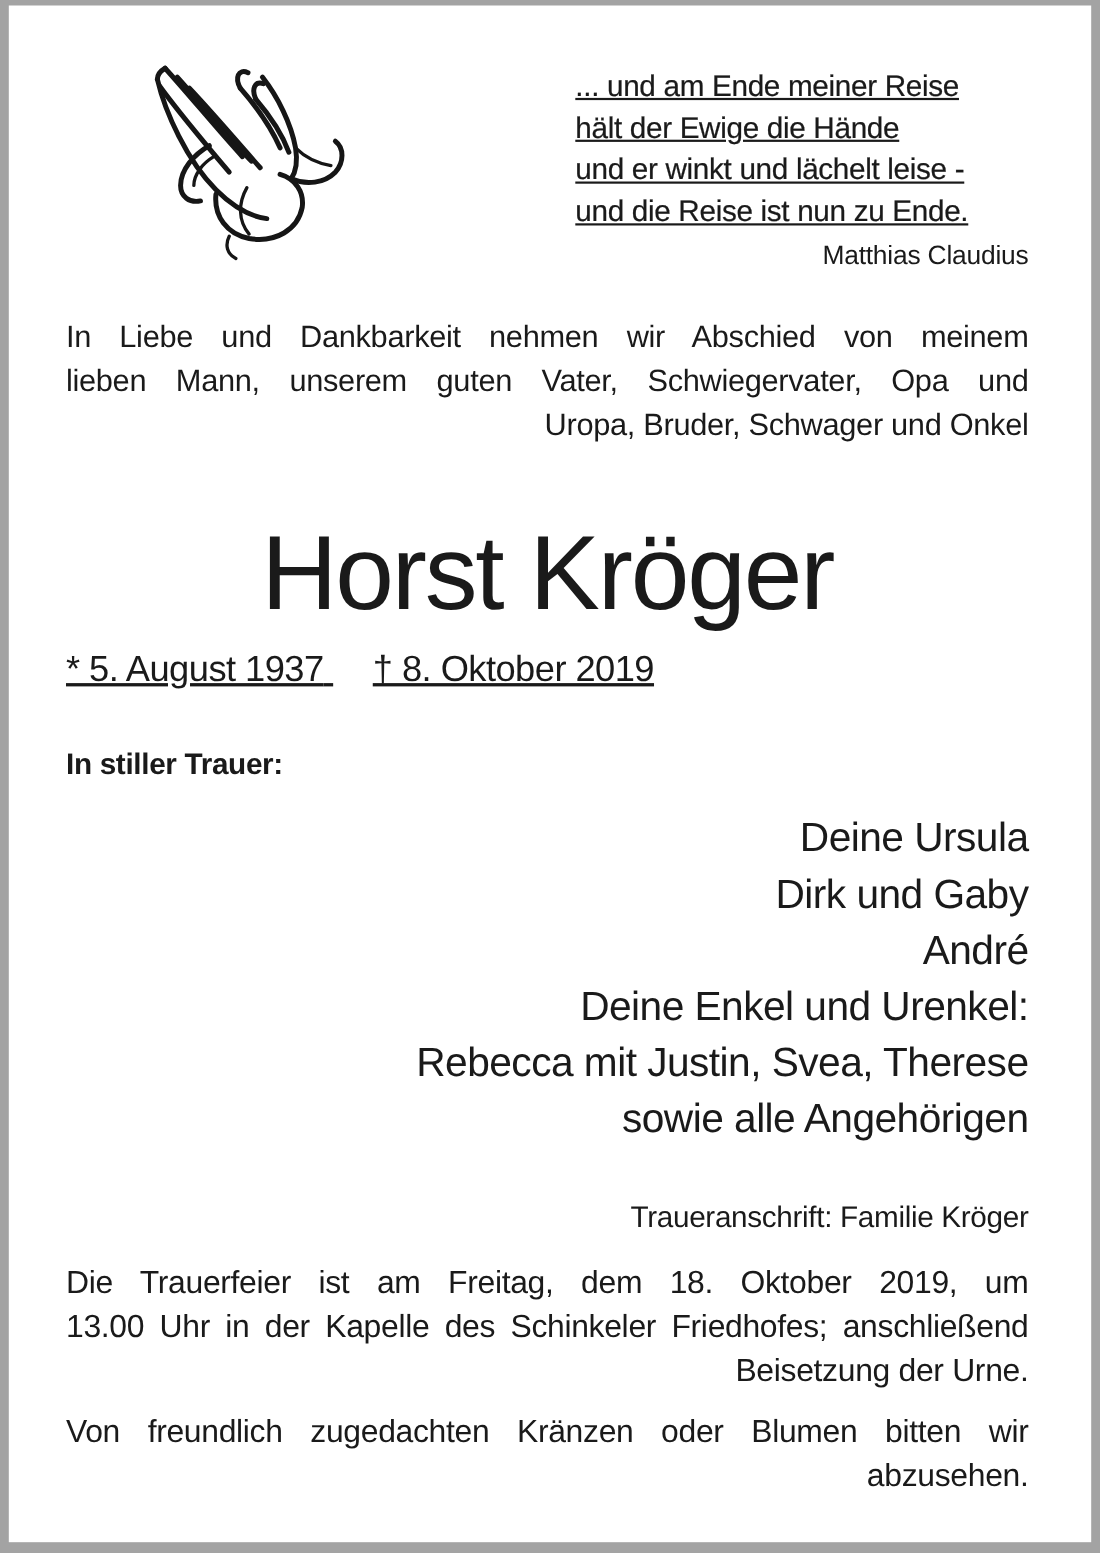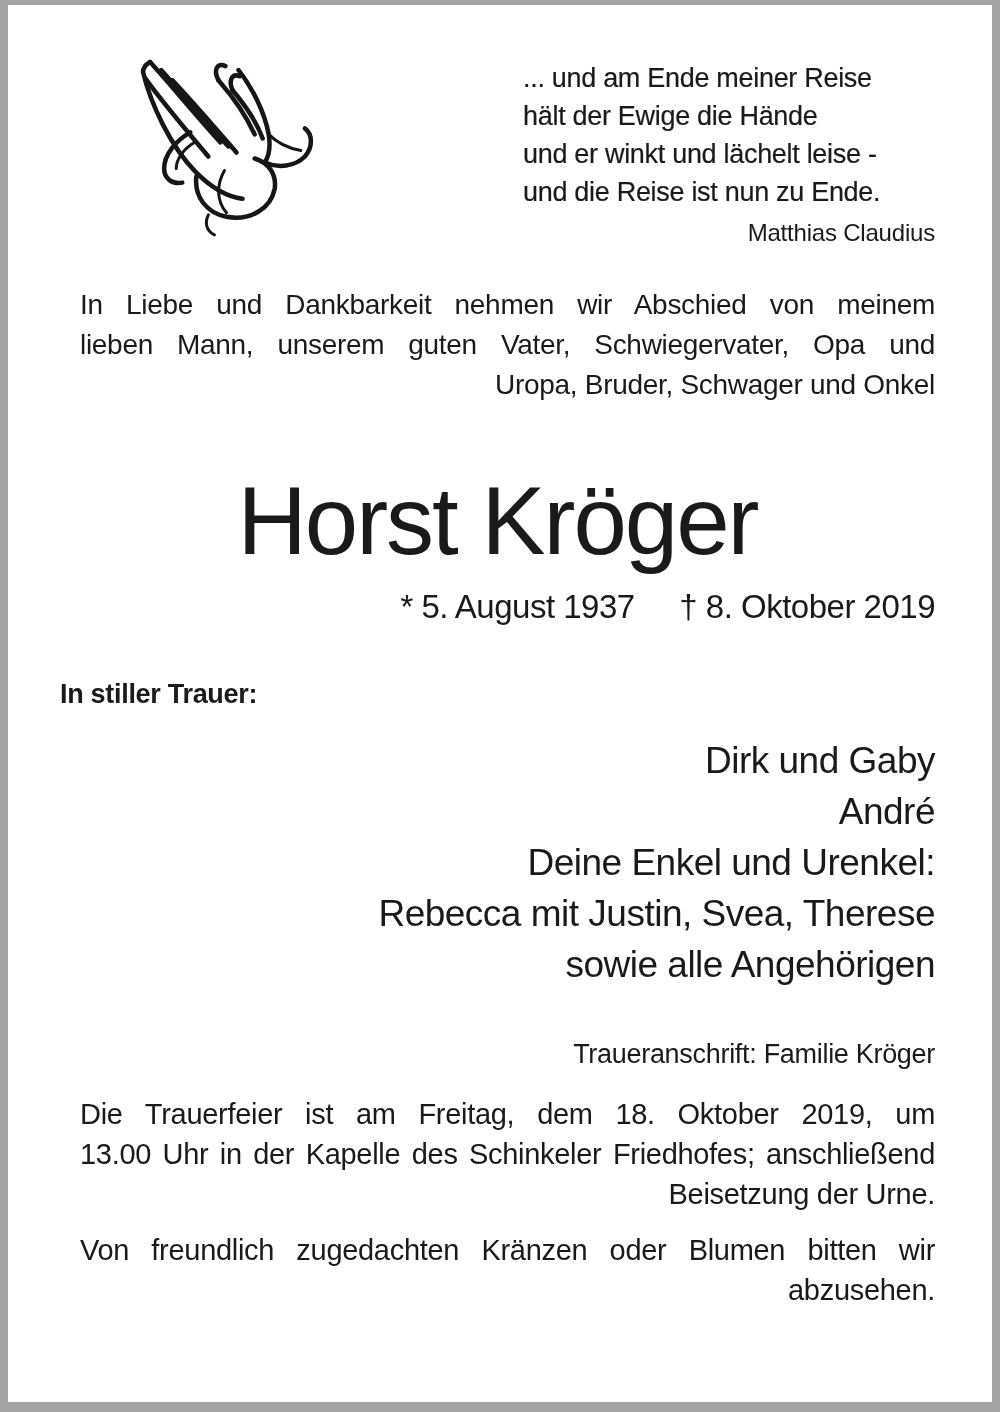--- a/index.html
+++ b/index.html
@@ -19,36 +19,36 @@
     padding:40px 57px 0 52px;
     overflow:hidden;
   }
   
   .header{display:flex;align-items:flex-start;}
   .hands{margin-left:80px;margin-top:8px;flex:0 0 auto;}
   .poem{margin-left:auto;width:412px;padding-top:14px;}
   .poem-line{
     font-size:27px;line-height:38px;white-space:nowrap;
     letter-spacing:-0.3px;font-weight:bold;
-    -webkit-text-stroke:0.2px #1a1a1a;font-weight:normal;
+    -webkit-text-stroke:0.2px #1a1a1a;font-weight:normal;text-decoration:underline;
   }
   .poem-attr{
     text-align:right;font-size:24px;margin-top:8px;letter-spacing:-0.2px;
   }
   
   .para{margin-top:30px;letter-spacing:-0.3px;}
   .line{font-size:28px;line-height:40px;text-align:right;}
-  .just{text-align:justify;text-align-last:justify;margin-left:20px;}
+  .just{text-align:justify;text-align-last:justify;}
   .intro .line{font-size:28px;}
   .name{
     margin-top:64px;text-align:center;
     font-size:96px;line-height:1.08;letter-spacing:-2px;
     white-space:nowrap;
   }
-  .dates{margin-top:12px;text-align:right;font-size:33px;line-height:44px;letter-spacing:-0.5px;}
+  .dates{margin-top:12px;text-align:left;font-size:33px;line-height:44px;letter-spacing:-0.5px;text-decoration:underline;}
   .dates .death{margin-left:36px;}
   .stiller{margin-top:46px;font-size:27px;line-height:38px;letter-spacing:-0.3px;font-weight:bold;}
   .mourners{margin-top:22px;margin-left:158px;}
   .mourners .line{font-size:37px;line-height:51px;letter-spacing:-0.5px;}
   .address{margin-top:44px;}
   .address .line{font-size:27px;line-height:40px;}
   .service{margin-top:20px;}
   .service .line{font-size:29px;line-height:40px;}
   .request{margin-top:16px;}
   .request .line{font-size:29px;line-height:40px;}
@@ -113,20 +113,21 @@
   <div class="name">Horst Kröger</div>
 
   <div class="dates">
     <span class="birth">* 5. August 1937</span>
     <span class="death">† 8. Oktober 2019</span>
   </div>
 
   <div class="stiller">In stiller Trauer:</div>
 
   <div class="mourners">
+    <div class="line">Deine Ursula</div>
     <div class="line">Dirk und Gaby</div>
     <div class="line">André</div>
     <div class="line">Deine Enkel und Urenkel:</div>
     <div class="line">Rebecca mit Justin, Svea, Therese</div>
     <div class="line">sowie alle Angehörigen</div>
   </div>
 
   <div class="para address">
     <div class="line">Traueranschrift: Familie Kröger</div>
   </div>

